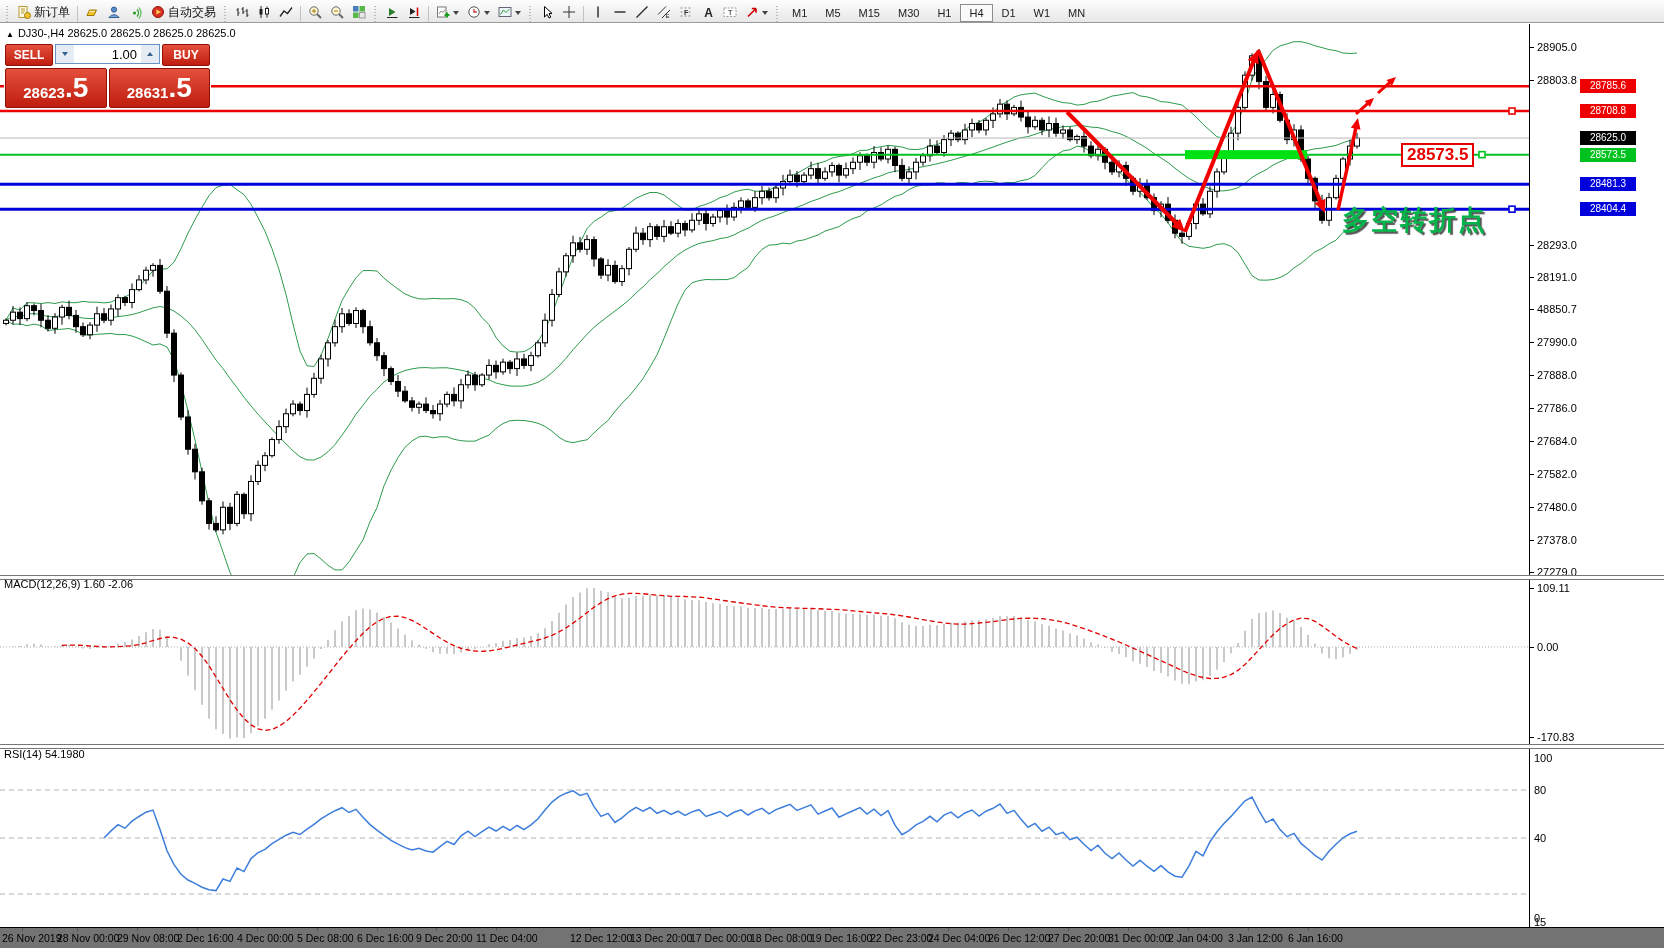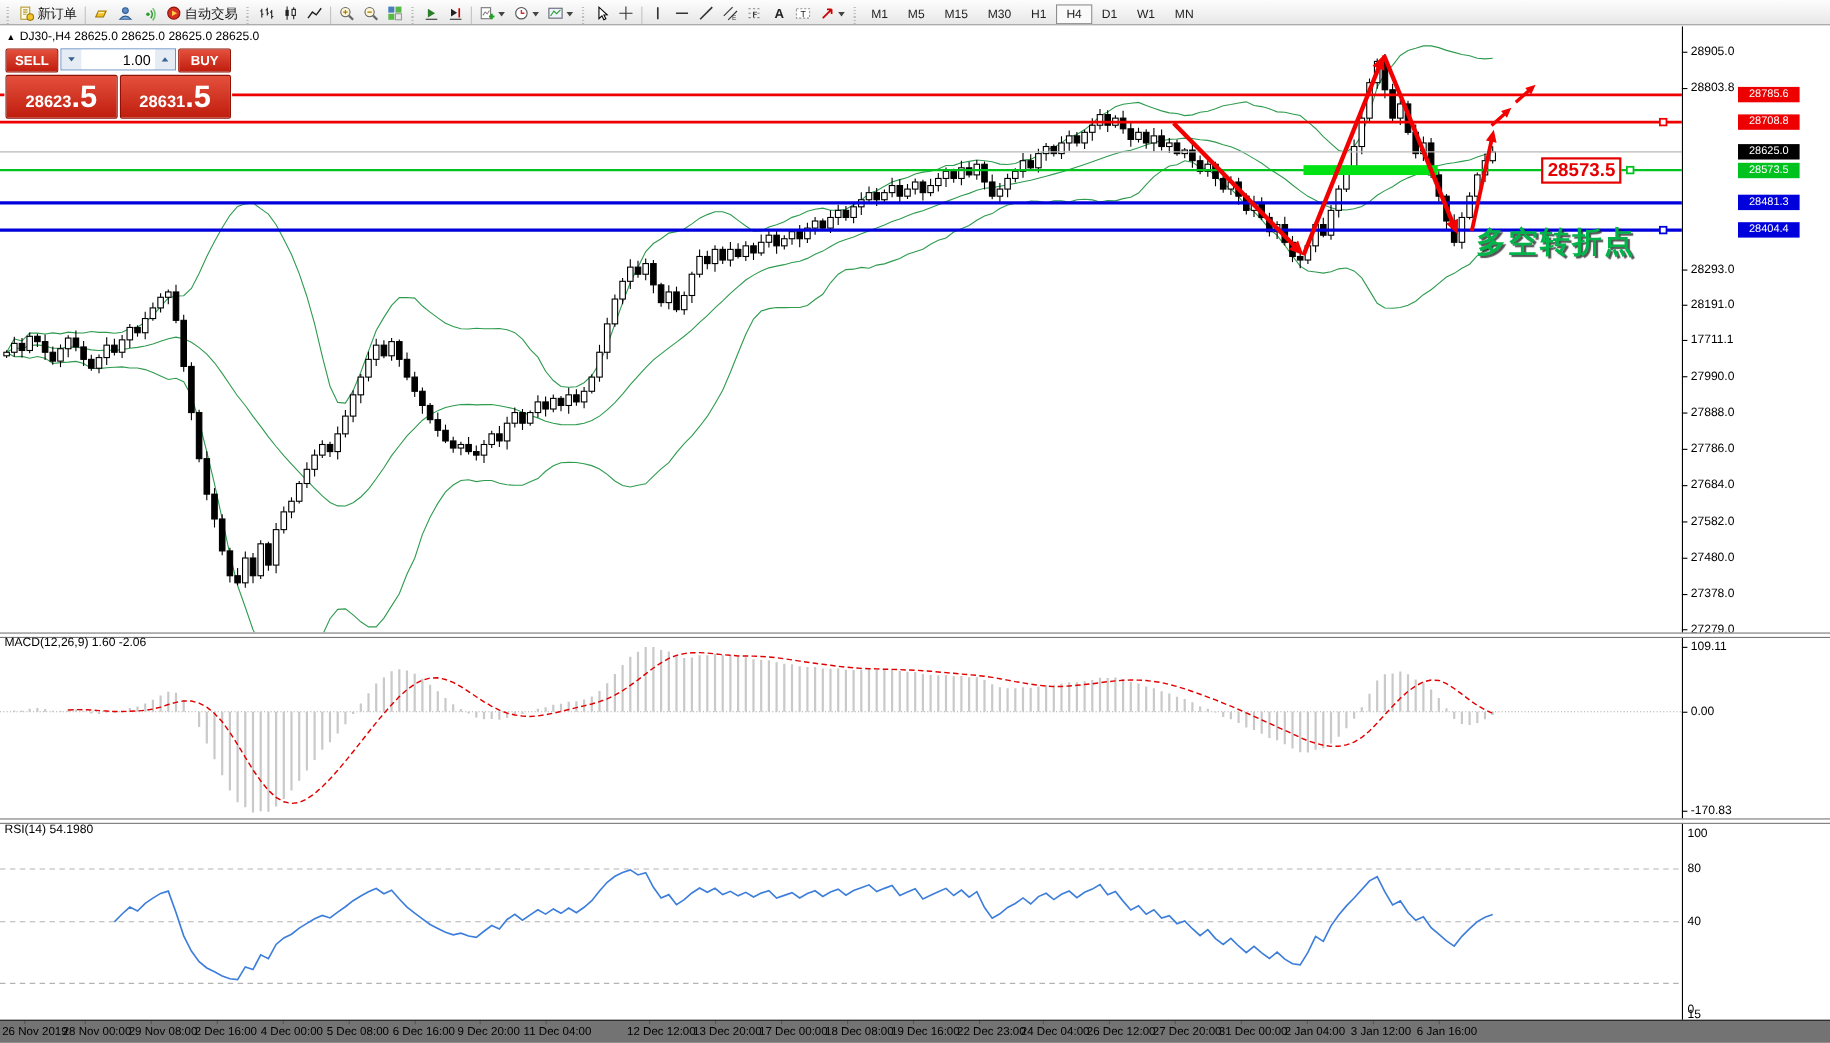--- a/index.html
+++ b/index.html
@@ -965,21 +965,21 @@
 <div id="price-axis">
     <div class="tick-dash" style="top: 47.2367px;"></div>
     <div class="tick-label" style="left: 1537px; top: 41.2367px;">28905.0</div>
     <div class="tick-dash" style="top: 79.8722px;"></div>
     <div class="tick-label" style="left: 1537px; top: 73.8722px;">28803.8</div>
     <div class="tick-dash" style="top: 244.598px;"></div>
     <div class="tick-label" style="left: 1537px; top: 238.598px;">28293.0</div>
     <div class="tick-dash" style="top: 277.491px;"></div>
     <div class="tick-label" style="left: 1537px; top: 271.491px;">28191.0</div>
     <div class="tick-dash" style="top: 309.417px;"></div>
-    <div class="tick-label" style="left: 1537px; top: 303.417px;">17711.1</div>
+    <div class="tick-label" style="left: 1537px; top: 303.417px;">48850.7</div>
     <div class="tick-dash" style="top: 342.311px;"></div>
     <div class="tick-label" style="left: 1537px; top: 336.311px;">27990.0</div>
     <div class="tick-dash" style="top: 375.204px;"></div>
     <div class="tick-label" style="left: 1537px; top: 369.204px;">27888.0</div>
     <div class="tick-dash" style="top: 408.098px;"></div>
     <div class="tick-label" style="left: 1537px; top: 402.098px;">27786.0</div>
     <div class="tick-dash" style="top: 440.991px;"></div>
     <div class="tick-label" style="left: 1537px; top: 434.991px; text-align: right;">27684.0</div>
     <div class="tick-dash" style="top: 473.885px;"></div>
     <div class="tick-label" style="left: 1537px; top: 467.885px;">27582.0</div>

